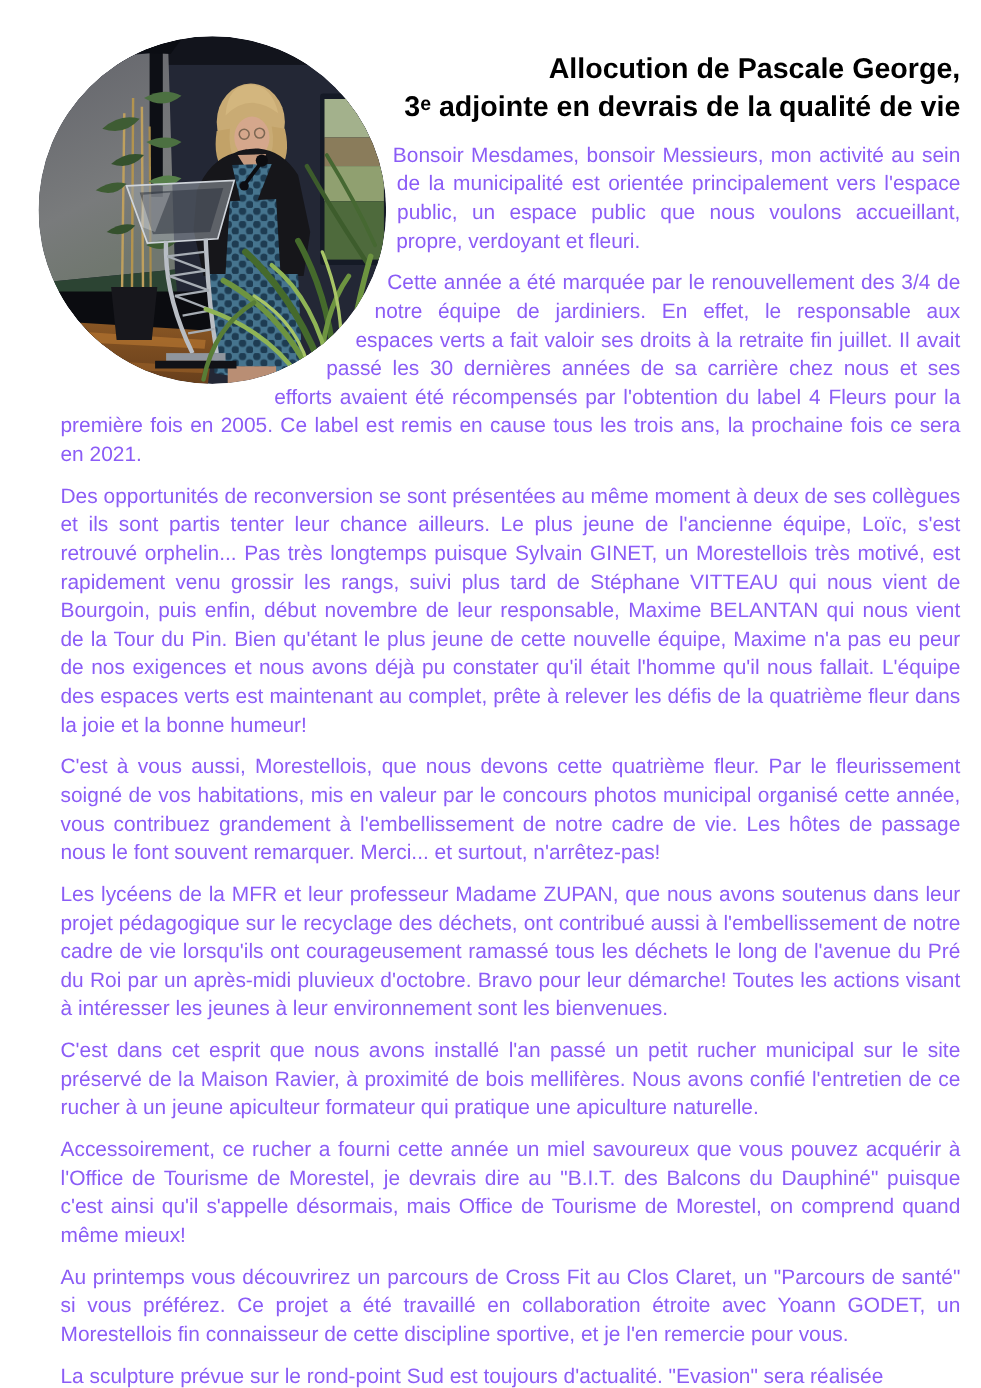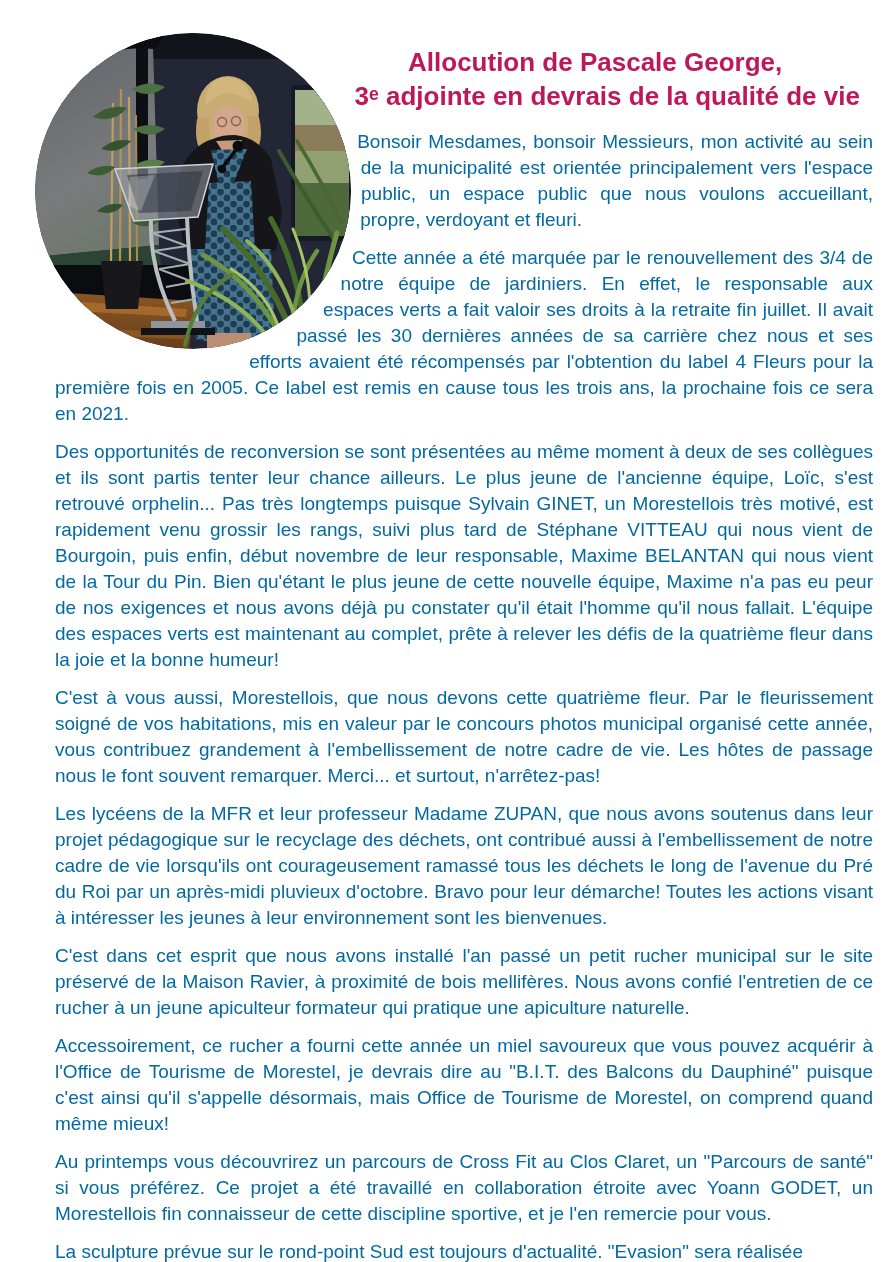--- a/index.html
+++ b/index.html
@@ -21,36 +21,36 @@
     margin: 0 14px 10px 0;
     border-radius: 50%;
     overflow: hidden;
     shape-outside: circle(168px at 158px 158px);
   }
   .photo svg { display: block; width: 316px; height: 316px; }
 
   h1.doc-title {
     margin: 13px 0 17px;
     padding-left: 45px;
-    text-align: center;
+    text-align: right;
     font-size: 26px;
     line-height: 32px;
     font-weight: 700;
-    color: #be185d;
+    color: #000000;
   }
   h1 .sup {
     font-size: 0.68em;
     vertical-align: 0.30em;
   }
   p.body-par {
     margin: 0 0 12px 20px;
     text-align: justify;
     font-size: 19px;
     line-height: 26px;
-    color: #0369a1;
+    color: #8b5cf6;
   }
 </style>
 </head>
 <body>
 
 <div class="page">
 
   <figure class="photo" title="Pascale George, souriante, cheveux blonds et veste noire sur robe bleue à motifs, parle à un pupitre transparent sur une scène sombre avec plantes vertes et écran de projection">
     <svg viewBox="0 0 316 316" xmlns="http://www.w3.org/2000/svg">
       <defs>

